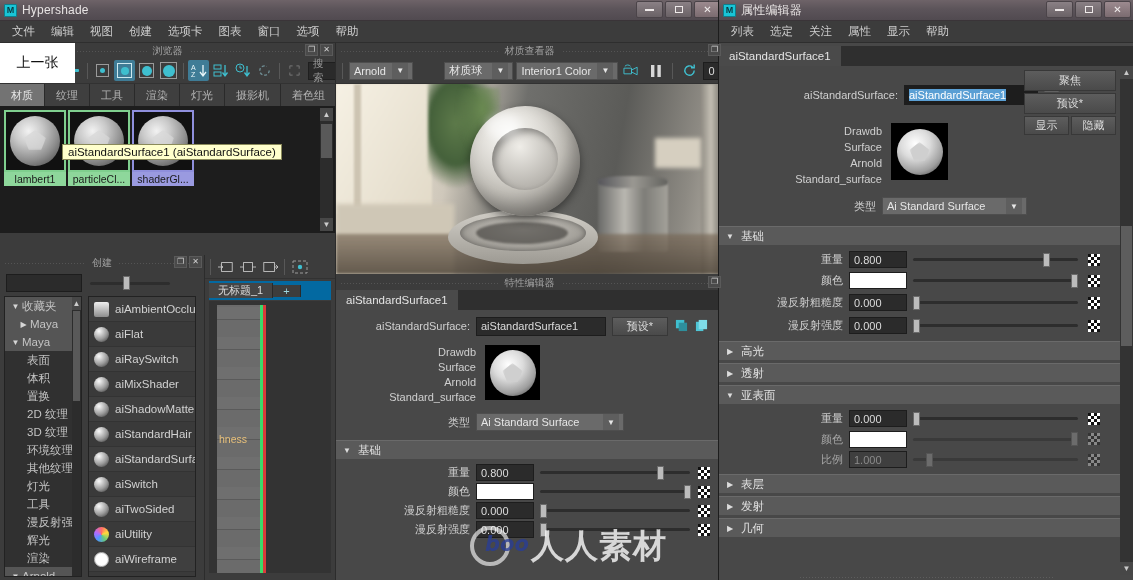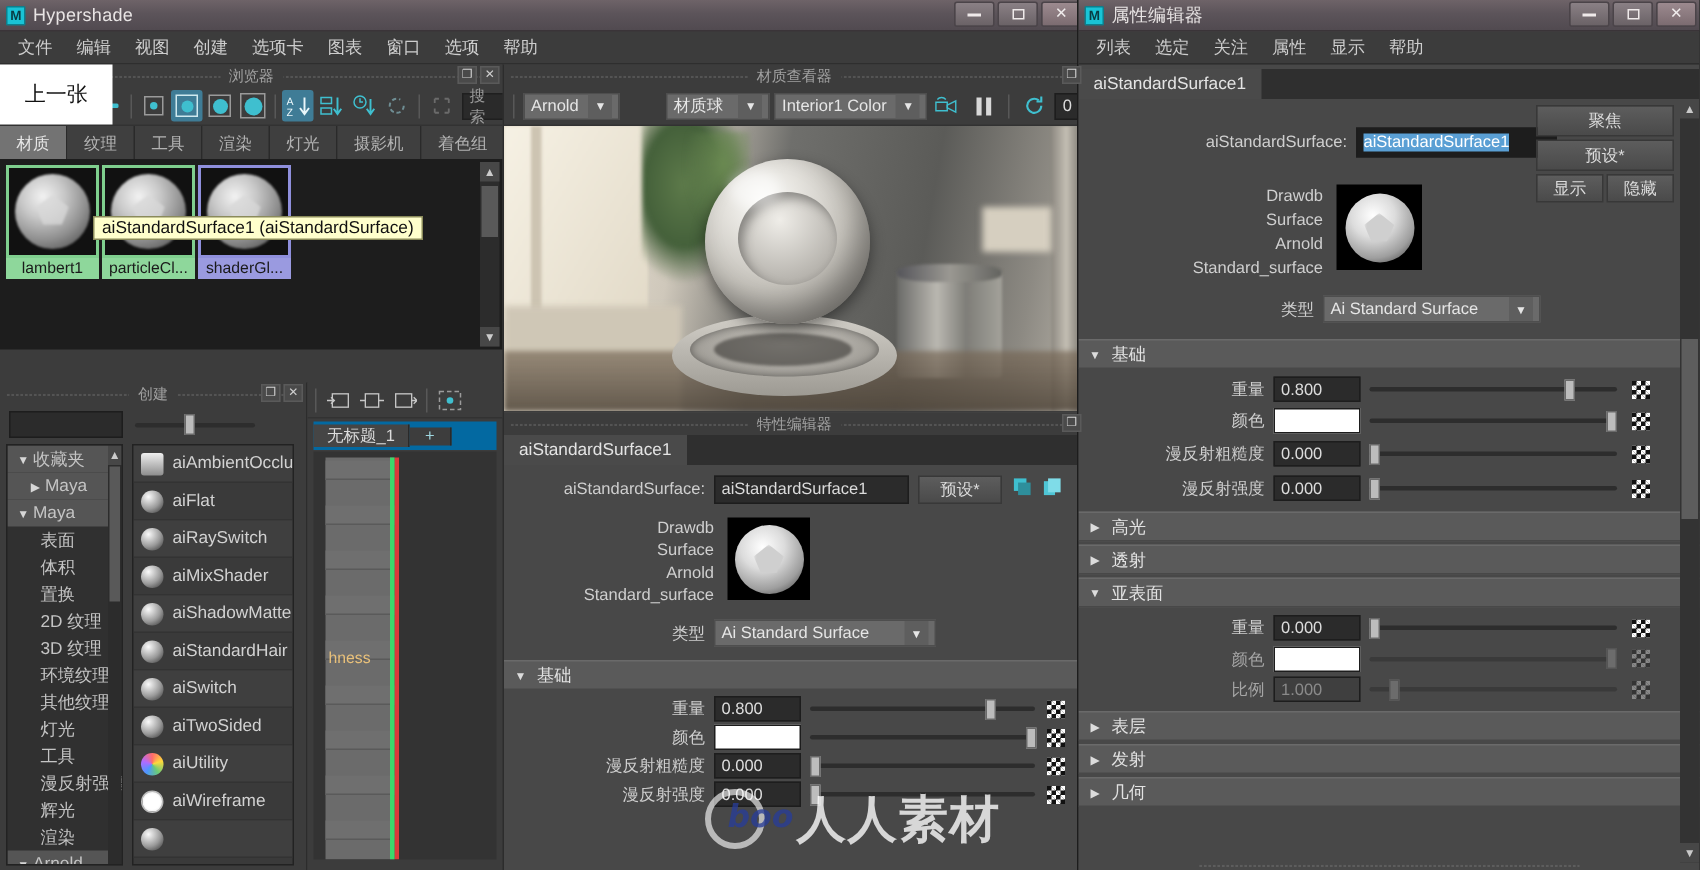--- a/index.html
+++ b/index.html
@@ -442,20 +442,24 @@
         <div class="nrow">
             <span class="nico"></span>
             <span>aiShadowMatte</span>
           </div>
         <div class="nrow">
             <span class="nico"></span>
             <span>aiStandardHair</span>
           </div>
         <div class="nrow">
             <span class="nico"></span>
+            <span>aiStandardSurfa</span>
+          </div>
+        <div class="nrow">
+            <span class="nico"></span>
             <span>aiSwitch</span>
           </div>
         <div class="nrow">
             <span class="nico"></span>
             <span>aiTwoSided</span>
           </div>
         <div class="nrow">
             <span class="nico rain"></span>
             <span>aiUtility</span>
           </div>

